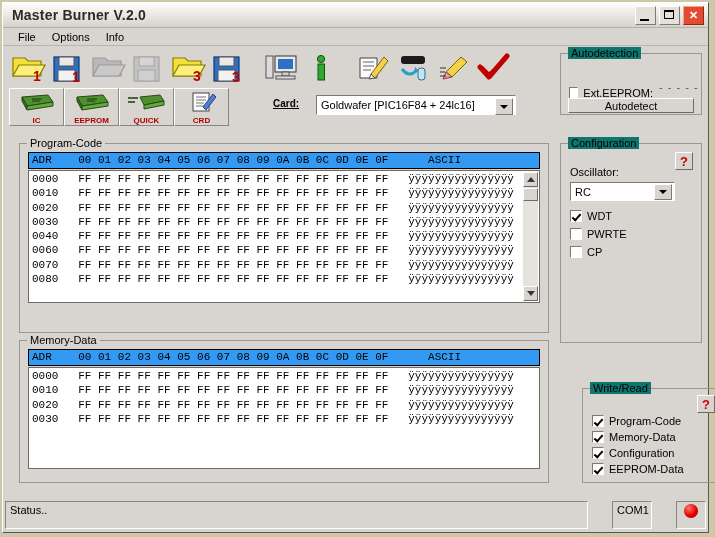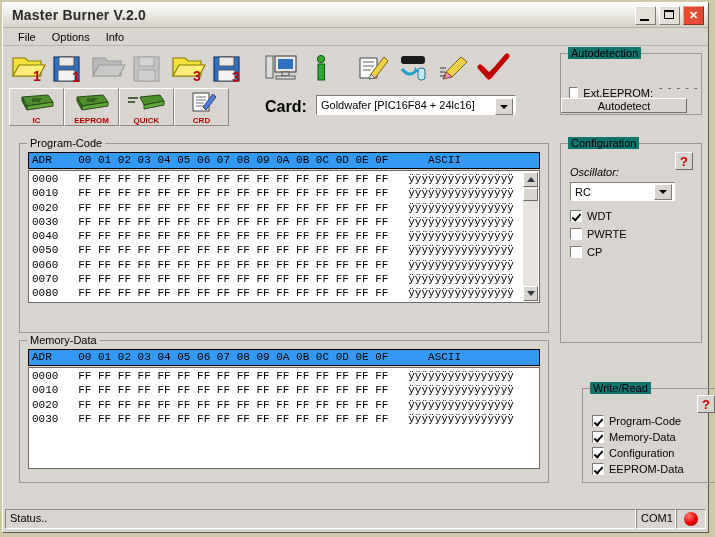--- a/index.html
+++ b/index.html
@@ -31,21 +31,21 @@
   .toolbar{position:relative;height:42px;background:#d8d4d0;}
   .tb-icons{position:absolute;left:6px;top:2px;display:flex;align-items:center;}
   .tbtn{width:40px;height:38px;position:relative;}
   .tb-sep{width:12px;}
 
   .toolrow2{position:relative;height:38px;background:#d8d4d0;}
   .cardtabs{position:absolute;left:6px;top:0px;display:flex;}
   .ctab{width:53px;height:36px;background:#d8d4d0;position:relative;
         border-top:1px solid #fff;border-left:1px solid #fff;border-right:1px solid #8a8680;border-bottom:1px solid #8a8680;}
   .ctab .lbl{position:absolute;bottom:0px;left:0;width:100%;text-align:center;font-size:8px;color:#b00000;font-weight:bold;font-family:"Liberation Sans",sans-serif;}
-  .cardlabel{position:absolute;left:262px;top:10px;font-size:16px;font-weight:bold;}
+  .cardlabel{position:absolute;left:270px;top:10px;font-size:10px;font-weight:bold;text-decoration:underline;}
   .cardselect{position:absolute;left:313px;top:7px;width:200px;height:20px;background:#fff;
               border-top:1px solid #7d7a74;border-left:1px solid #7d7a74;border-right:1px solid #fff;border-bottom:1px solid #fff;
               box-sizing:border-box;}
   .cardselect .val{position:absolute;left:4px;top:3px;font-size:11px;}
   .cardselect .arrow{position:absolute;right:2px;top:2px;width:16px;height:15px;background:#d8d4d0;
               border-top:1px solid #fff;border-left:1px solid #fff;border-right:1px solid #7d7a74;border-bottom:1px solid #7d7a74;}
   .cardselect .arrow:after{content:"";position:absolute;left:4px;top:6px;border-left:4px solid transparent;border-right:4px solid transparent;border-top:4px solid #000;}
 
   
   .group{position:absolute;border:1px solid #9b9690;box-sizing:border-box;}
@@ -61,21 +61,21 @@
   .dots{margin-left:6px;font-size:11px;letter-spacing:1px;color:#555;}
   .btn{background:#d8d4d0;border-top:1px solid #fff;border-left:1px solid #fff;border-right:1px solid #6e6a64;border-bottom:1px solid #6e6a64;
        font-size:11px;text-align:center;box-sizing:border-box;font-family:"Liberation Sans",sans-serif;}
 
   
   #config{left:557px;top:140px;width:142px;height:200px;}
   #writeread{left:579px;top:385px;width:142px;height:95px;}
   .helpbtn{position:absolute;width:18px;height:18px;background:#d8d4d0;
            border-top:1px solid #fff;border-left:1px solid #fff;border-right:1px solid #6e6a64;border-bottom:1px solid #6e6a64;
            color:#cc0000;font-weight:bold;font-size:13px;text-align:center;line-height:17px;box-sizing:border-box;}
-  .sublbl{position:absolute;font-size:11px;font-style:italic;}
+  .sublbl{position:absolute;font-size:11px;}
   .osc{position:absolute;left:9px;top:38px;width:105px;height:19px;background:#fff;
        border-top:1px solid #7d7a74;border-left:1px solid #7d7a74;border-right:1px solid #fff;border-bottom:1px solid #fff;box-sizing:border-box;}
   .osc .val{position:absolute;left:4px;top:3px;font-size:11px;}
   .osc .arrow{position:absolute;right:2px;top:1px;width:16px;height:14px;background:#d8d4d0;
        border-top:1px solid #fff;border-left:1px solid #fff;border-right:1px solid #7d7a74;border-bottom:1px solid #7d7a74;}
   .osc .arrow:after{content:"";position:absolute;left:4px;top:5px;border-left:4px solid transparent;border-right:4px solid transparent;border-top:4px solid #000;}
 
   
   .panel{position:absolute;border:1px solid #9b9690;box-sizing:border-box;}
   #progpanel{left:16px;top:140px;width:530px;height:190px;}
@@ -92,21 +92,21 @@
   .sarrow{position:absolute;left:0;width:15px;height:15px;background:#d8d4d0;
           border-top:1px solid #fff;border-left:1px solid #fff;border-right:1px solid #6e6a64;border-bottom:1px solid #6e6a64;box-sizing:border-box;}
   .sarrow.up{top:0;} .sarrow.down{bottom:0;}
   .sarrow:after{content:"";position:absolute;left:3px;border-left:4px solid transparent;border-right:4px solid transparent;}
   .sarrow.up:after{top:4px;border-bottom:5px solid #33373d;}
   .sarrow.down:after{top:4px;border-top:5px solid #33373d;}
   .sthumb{position:absolute;left:0;top:16px;width:15px;height:13px;background:#d8d4d0;
           border-top:1px solid #fff;border-left:1px solid #fff;border-right:1px solid #6e6a64;border-bottom:1px solid #6e6a64;box-sizing:border-box;}
 
   
-  .statusbar{position:absolute;left:2px;right:2px;bottom:3px;height:20px;display:flex;align-items:stretch;}
+  .statusbar{position:absolute;left:2px;right:2px;bottom:3px;height:28px;display:flex;align-items:stretch;gap:24px;}
   .stcell{background:#d8d4d0;border-top:1px solid #8a8680;border-left:1px solid #8a8680;
           border-right:1px solid #fff;border-bottom:1px solid #fff;box-sizing:border-box;
           font-size:11px;padding:2px 4px;}
   .stmain{flex:1;}
   .stcom{width:40px;text-align:center;}
   .stled{width:30px;position:relative;}
   .led{position:absolute;left:7px;top:2px;width:14px;height:14px;border-radius:50%;
        background:radial-gradient(circle at 35% 30%,#ff7a6a 0%,#e60000 55%,#990000 100%);}
   svg{display:block;}
 </style>
@@ -287,21 +287,21 @@
     </div>
   </div>
 
   <div class="group" id="autodetect">
     <div class="cap">Autodetection</div>
     <div class="chkrow" style="left:8px;top:27px;">
       <div class="cbox"></div>
       <div class="chklbl">Ext.EEPROM:</div>
       <div class="dots">- - - - - - -</div>
     </div>
-    <div class="btn" style="position:absolute;left:0;top:44px;width:126px;height:15px;padding-top:1px;">Autodetect</div>
+    <div class="btn" style="position:absolute;left:7px;top:44px;width:126px;height:15px;padding-top:1px;">Autodetect</div>
   </div>
 
   <div class="group" id="config">
     <div class="cap">Configuration</div>
     <div class="helpbtn" style="right:8px;top:8px;">?</div>
     <div class="sublbl" style="left:9px;top:22px;">Oscillator:</div>
     <div class="osc">
       <div class="val">RC</div>
       <div class="arrow"></div>
     </div>
@@ -343,21 +343,20 @@
   <div class="panel" id="progpanel">
     <div class="cap" style="position:absolute;top:-7px;left:7px;background:#d8d4d0;padding:0 3px;font-size:11px;">Program-Code</div>
     <div class="hexhead">ADR    00 01 02 03 04 05 06 07 08 09 0A 0B 0C 0D 0E 0F      ASCII</div>
     <div class="hexbody" id="proghexbody">
       <div class="hexrows">
         <div class="hexline">0000   FF FF FF FF FF FF FF FF FF FF FF FF FF FF FF FF   ÿÿÿÿÿÿÿÿÿÿÿÿÿÿÿÿ</div>
         <div class="hexline">0010   FF FF FF FF FF FF FF FF FF FF FF FF FF FF FF FF   ÿÿÿÿÿÿÿÿÿÿÿÿÿÿÿÿ</div>
         <div class="hexline">0020   FF FF FF FF FF FF FF FF FF FF FF FF FF FF FF FF   ÿÿÿÿÿÿÿÿÿÿÿÿÿÿÿÿ</div>
         <div class="hexline">0030   FF FF FF FF FF FF FF FF FF FF FF FF FF FF FF FF   ÿÿÿÿÿÿÿÿÿÿÿÿÿÿÿÿ</div>
         <div class="hexline">0040   FF FF FF FF FF FF FF FF FF FF FF FF FF FF FF FF   ÿÿÿÿÿÿÿÿÿÿÿÿÿÿÿÿ</div>
-        <div class="hexline">0050   FF FF FF FF FF FF FF FF FF FF FF FF FF FF FF FF   ÿÿÿÿÿÿÿÿÿÿÿÿÿÿÿÿ</div>
         <div class="hexline">0060   FF FF FF FF FF FF FF FF FF FF FF FF FF FF FF FF   ÿÿÿÿÿÿÿÿÿÿÿÿÿÿÿÿ</div>
         <div class="hexline">0070   FF FF FF FF FF FF FF FF FF FF FF FF FF FF FF FF   ÿÿÿÿÿÿÿÿÿÿÿÿÿÿÿÿ</div>
         <div class="hexline">0080   FF FF FF FF FF FF FF FF FF FF FF FF FF FF FF FF   ÿÿÿÿÿÿÿÿÿÿÿÿÿÿÿÿ</div>
       </div>
       <div class="scroll">
         <div class="sarrow up"></div>
         <div class="sthumb"></div>
         <div class="sarrow down"></div>
       </div>
     </div>

